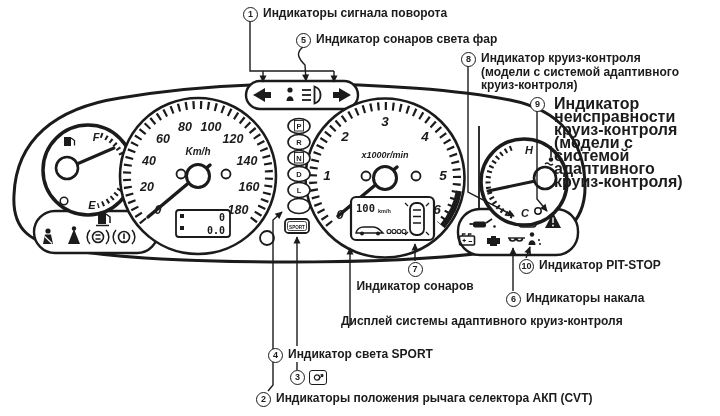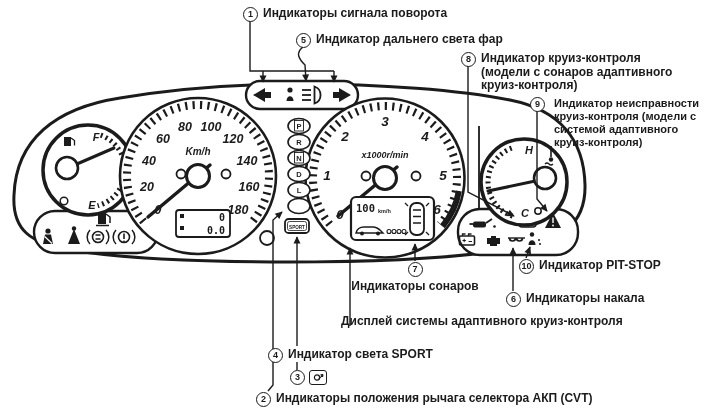--- a/index.html
+++ b/index.html
@@ -5,21 +5,21 @@
   html,body{margin:0;padding:0;background:#fff}
   .stage{position:relative;width:720px;height:416px;background:#ffffff;
          font-family:"Liberation Sans",sans-serif;color:#1b1b1b;overflow:hidden}
   .stage > svg{position:absolute;left:0;top:0}
   .callout{position:absolute;display:flex;align-items:flex-start;gap:5px;
            font-size:12px;font-weight:bold;line-height:13.5px;color:#1b1b1b}
   .cnum{flex:0 0 auto;width:13px;height:13px;border:1.4px solid #1b1b1b;border-radius:50%;
         font-size:9px;line-height:13px;text-align:center;font-weight:bold;background:#fff;font-style:normal}
   .nowrap{white-space:nowrap}
   #c8 .ctext{width:206px}
-  #c9 .ctext{width:152px;font-size:11px;line-height:13px}
+  #c9 .ctext{width:152px;font-size:16px;line-height:13px}
   #c7{flex-direction:column;align-items:center;width:140px;gap:3px}
   .odicon{width:16px;height:13px;border:1.3px solid #1b1b1b;border-radius:3px;
           display:flex;align-items:center;justify-content:center;background:#fff}
   svg text{font-family:"Liberation Sans",sans-serif;fill:#1b1b1b}
   .gnum{font-weight:bold;font-style:italic}
   .mono{font-family:"DejaVu Sans Mono","Liberation Mono",monospace;font-weight:bold}
 </style>
 </head>
 <body>
 
@@ -260,46 +260,46 @@
   </g>
 </svg>
 
 <div class="callout" id="c1" style="left:243px;top:7px">
   <span class="cnum">1</span>
   <span class="ctext nowrap">Индикаторы сигнала поворота</span>
 </div>
 
 <div class="callout" id="c5" style="left:296px;top:33px">
   <span class="cnum">5</span>
-  <span class="ctext nowrap">Индикатор дальнего света фар</span>
+  <span class="ctext nowrap">Индикатор сонаров света фар</span>
 </div>
 
 <div class="callout" id="c8" style="left:461px;top:52px">
   <span class="cnum">8</span>
-  <span class="ctext">Индикатор круиз-контроля (модели с сонаров адаптивного круиз-контроля)</span>
+  <span class="ctext">Индикатор круиз-контроля (модели с системой адаптивного круиз-контроля)</span>
 </div>
 
 <div class="callout" id="c9" style="left:530px;top:97px;gap:9px">
   <span class="cnum">9</span>
   <span class="ctext">Индикатор неисправности круиз-контроля (модели с системой адаптивного круиз-контроля)</span>
 </div>
 
 <div class="callout" id="c10" style="left:519px;top:259px">
   <span class="cnum">10</span>
   <span class="ctext nowrap">Индикатор PIT-STOP</span>
 </div>
 
 <div class="callout" id="c6" style="left:506px;top:292px">
   <span class="cnum">6</span>
   <span class="ctext nowrap">Индикаторы накала</span>
 </div>
 
 <div class="callout" id="c7" style="left:345px;top:262px">
   <span class="cnum">7</span>
-  <span class="ctext nowrap">Индикаторы сонаров</span>
+  <span class="ctext nowrap">Индикатор сонаров</span>
 </div>
 
 <div class="callout nowrap" id="cdisp" style="left:341px;top:315px;font-size:12px">
   <span class="ctext nowrap">Дисплей системы адаптивного круиз-контроля</span>
 </div>
 
 <div class="callout" id="c4" style="left:268px;top:348px">
   <span class="cnum">4</span>
   <span class="ctext nowrap">Индикатор света SPORT</span>
 </div>

